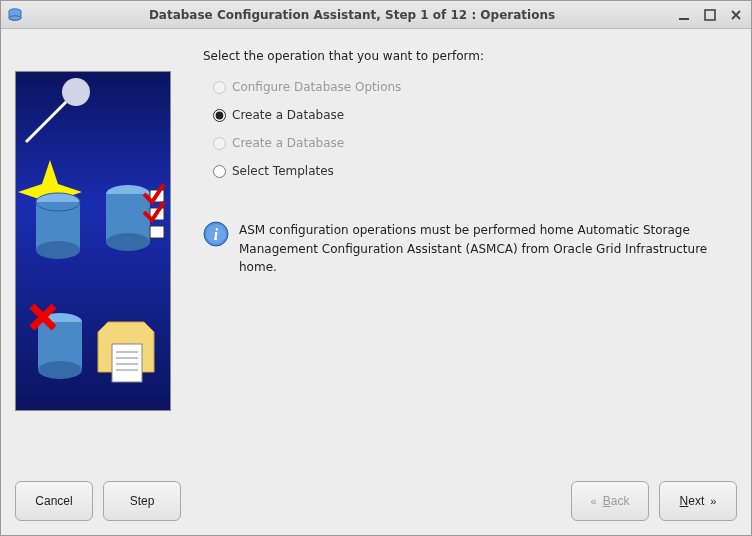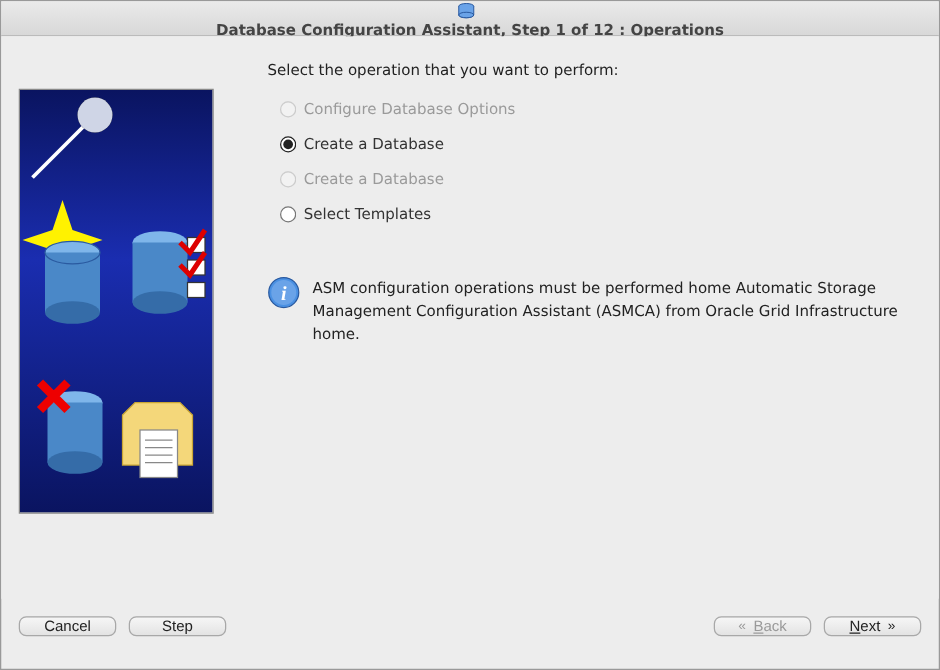--- a/index.html
+++ b/index.html
@@ -20,21 +20,20 @@
   flex-direction: column;
   border: 1px solid #999;
 }
 .titlebar {
   height: 28px;
   background: linear-gradient(#eaeaea, #d8d8d8);
   display: flex;
   align-items: center;
   padding: 0 6px;
   border-bottom: 1px solid #bbb;
-  flex-direction: column;
 }
 .titlebar .app-icon {
   width: 16px; height: 16px;
   margin-right: 6px;
   display: flex; align-items: center; justify-content: center;
 }
 .titlebar .title {
   flex: 1;
   text-align: center;
   font-weight: bold;
@@ -54,21 +53,21 @@
 .content {
   flex: 1;
   display: flex;
   flex-direction: column;
   padding: 14px 14px 0 14px;
   background: #ededed;
 }
 .body-row {
   flex: 1;
   display: flex;
-  gap: 43px;
+  gap: 32px;
 }
 .left-graphic {
   width: 156px;
   margin-top: 28px;
 }
 .left-graphic .img {
   width: 156px;
   height: 340px;
   background: linear-gradient(180deg, #0a1460 0%, #1a2db0 40%, #0a1460 100%);
   border: 1px solid #888;
@@ -116,21 +115,21 @@
   height: 56px;
   border-top: 0;
   display: flex;
   align-items: center;
   padding: 0 14px 12px 14px;
   gap: 10px;
 }
 .button-bar .spacer { flex: 1; }
 button.wiz {
   min-width: 78px;
-  height: 16px;
+  height: 40px;
   background: linear-gradient(#f6f6f6, #e3e3e3);
   border: 1px solid #a8a8a8;
   border-radius: 6px;
   padding: 0 16px;
   font-size: 12px;
   color: #222;
   cursor: pointer;
   display: inline-flex;
   align-items: center;
   justify-content: center;

